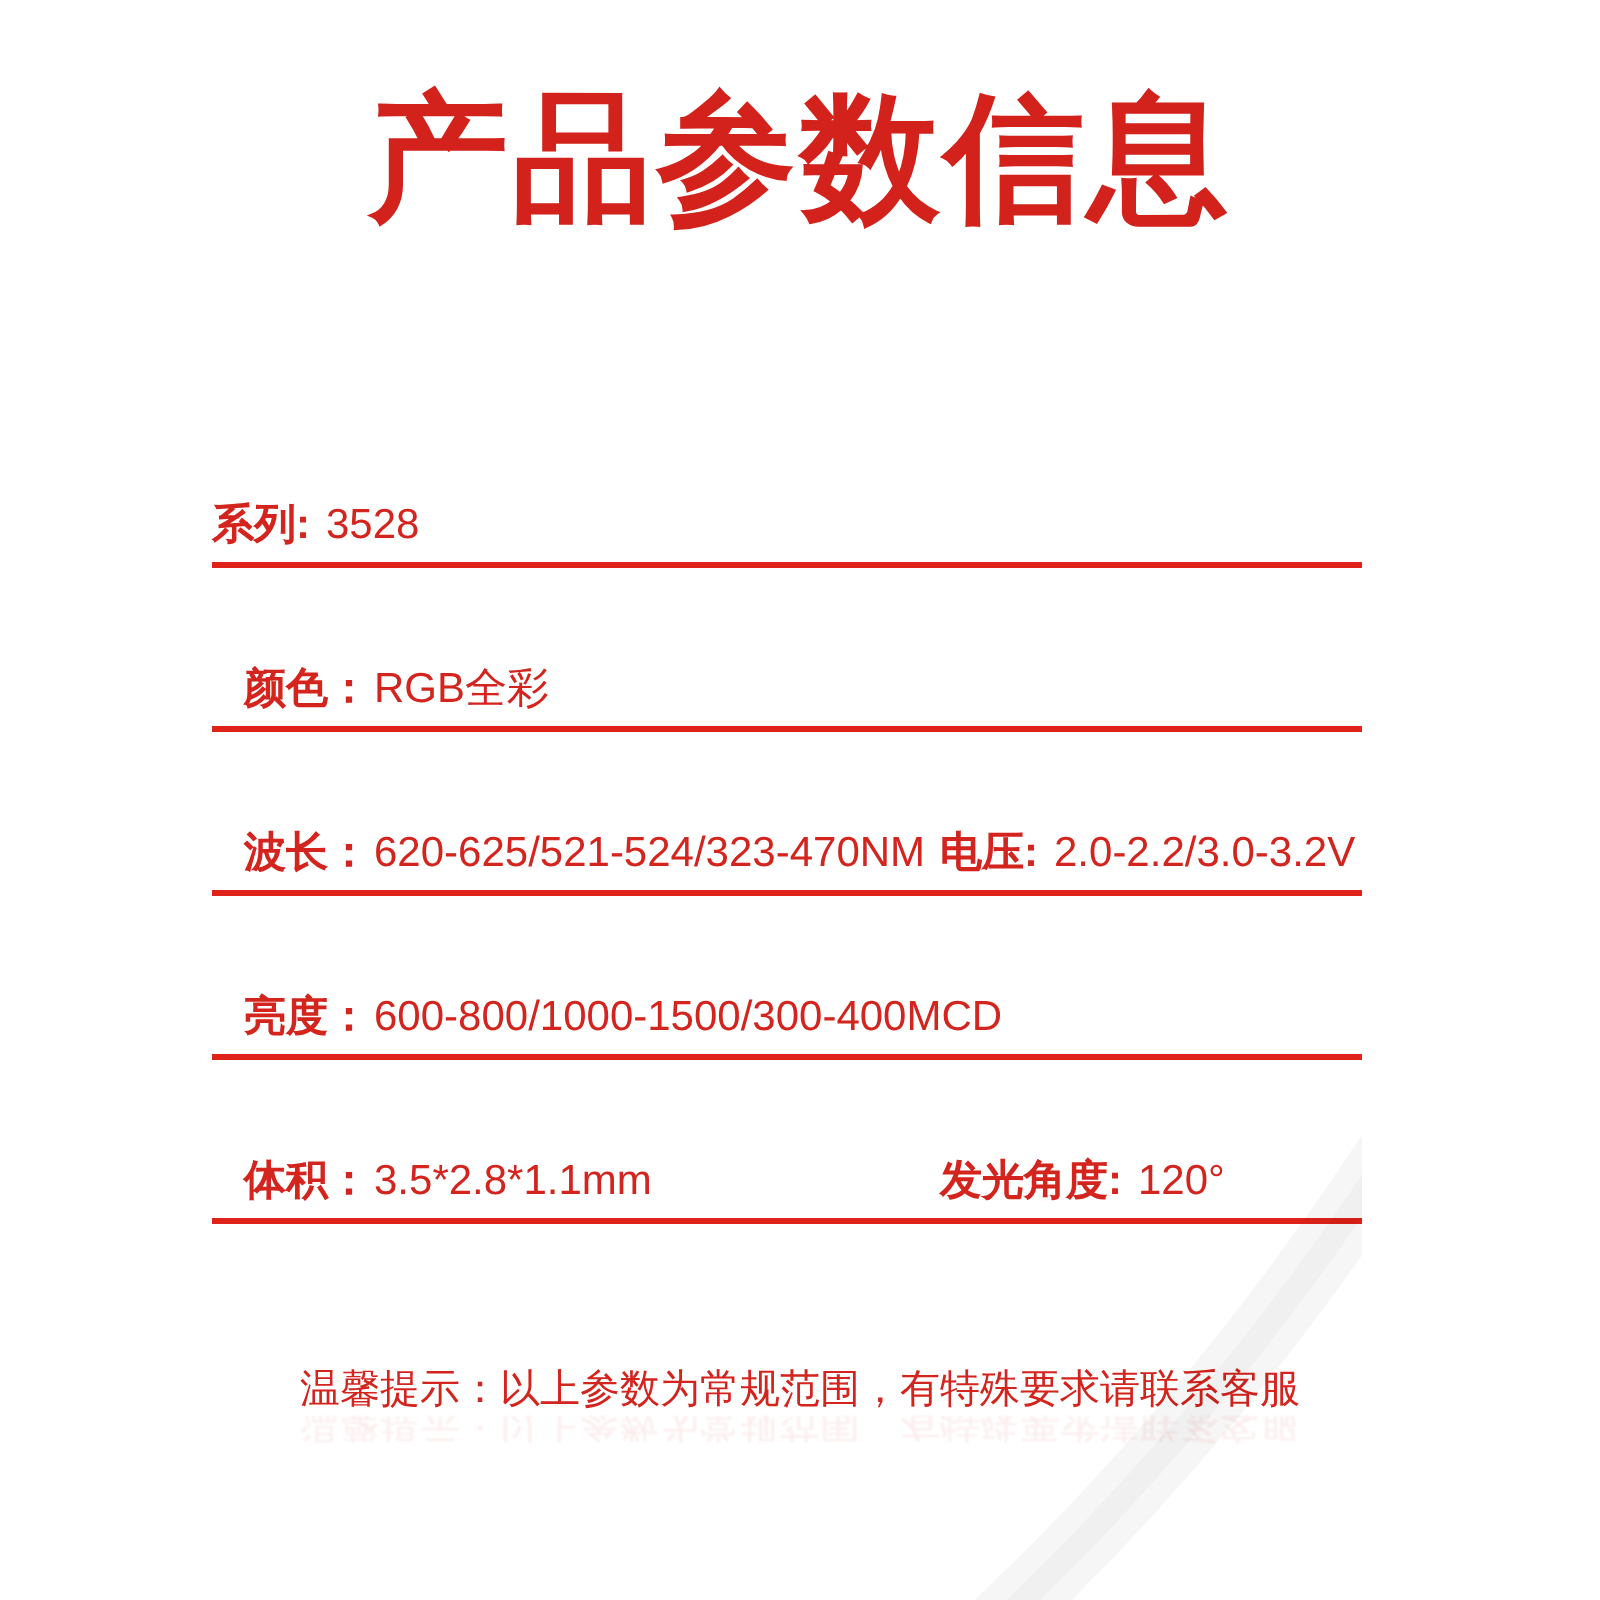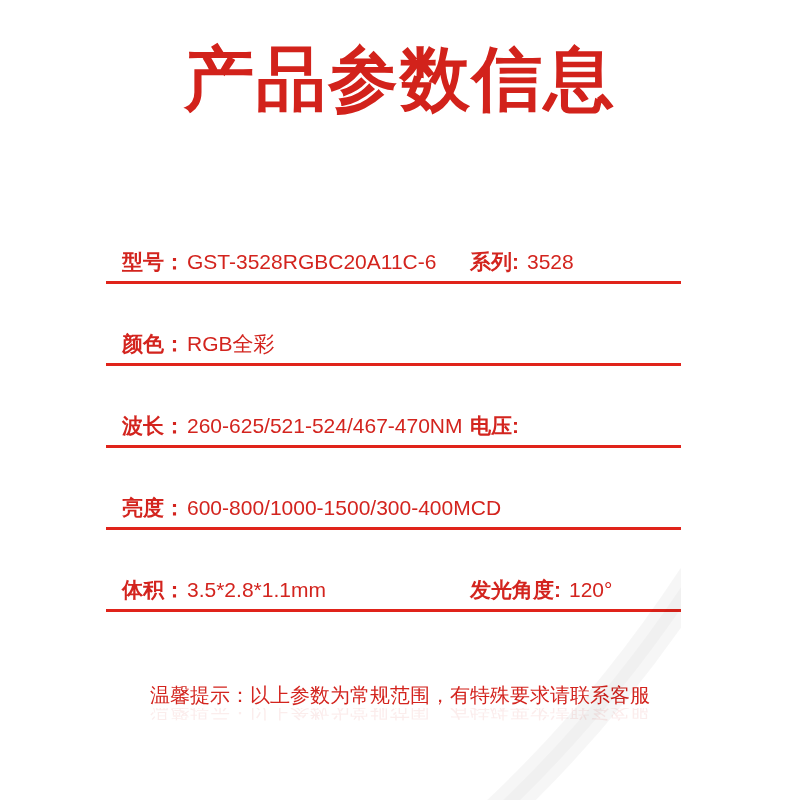--- a/index.html
+++ b/index.html
@@ -102,44 +102,41 @@
 </head>
 <body>
 
 <div class="canvas">
 
   <h1 class="title">产品参数信息</h1>
 
   <div class="spec-table">
 
     <div class="spec-row">
-      <div class="pair left">
-        <span class="param-label">型号：</span>
-        <span class="param-value">GST-3528RGBC20A11C-6</span>
-      </div>
       <div class="pair right">
         <span class="param-label">系列:</span>
         <span class="param-value">3528</span>
       </div>
     </div>
 
     <div class="spec-row">
       <div class="pair left">
         <span class="param-label">颜色：</span>
         <span class="param-value">RGB全彩</span>
       </div>
     </div>
 
     <div class="spec-row">
       <div class="pair left">
         <span class="param-label">波长：</span>
-        <span class="param-value">260-625/521-524/467-470NM</span>
+        <span class="param-value">620-625/521-524/323-470NM</span>
       </div>
       <div class="pair right">
         <span class="param-label">电压:</span>
+        <span class="param-value">2.0-2.2/3.0-3.2V</span>
       </div>
     </div>
 
     <div class="spec-row">
       <div class="pair left">
         <span class="param-label">亮度：</span>
         <span class="param-value">600-800/1000-1500/300-400MCD</span>
       </div>
     </div>
 

